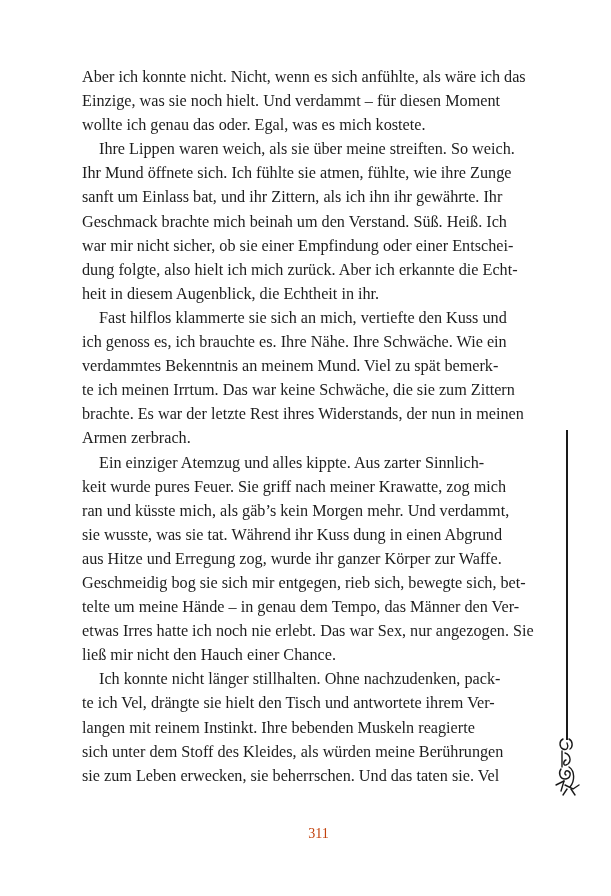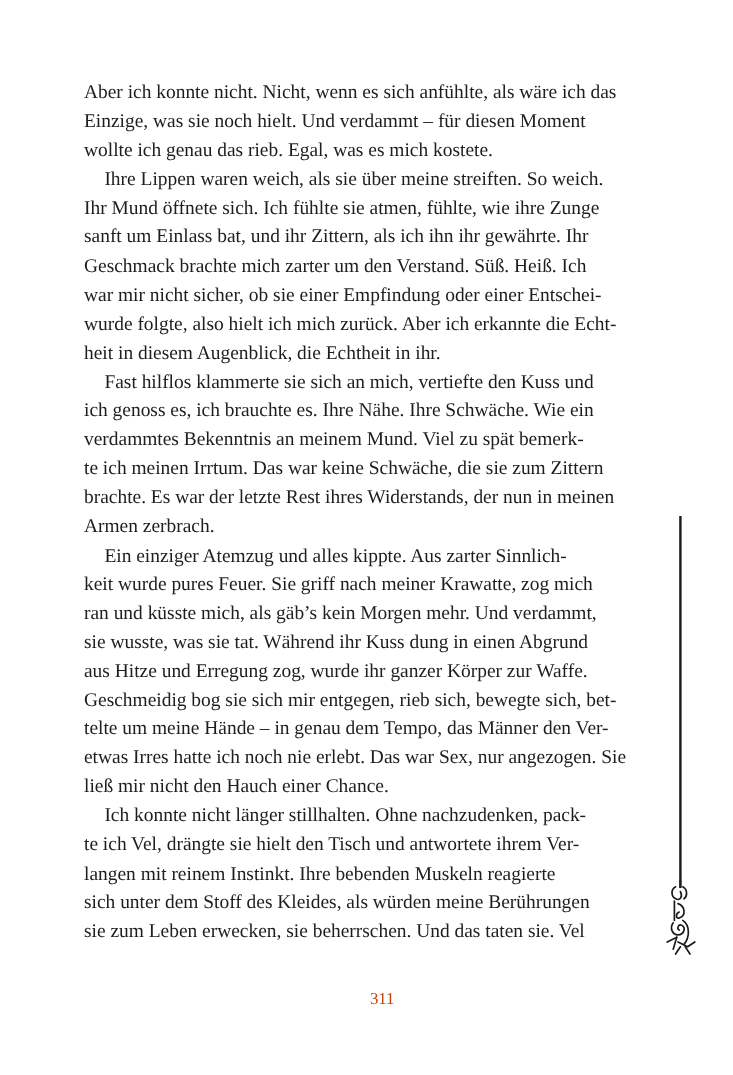--- a/index.html
+++ b/index.html
@@ -15,21 +15,21 @@
     line-height: 24.1px;
     color: #1e1e1e;
     text-align: justify;
     hyphens: manual;
   }
   .para { margin: 0; padding: 0; }
   .para.indent { text-indent: 17px; }
   .line { display: block; text-align: justify; text-align-last: justify; white-space: nowrap; overflow: visible; height: 24.1px; }
   .line.last { text-align-last: left; }
   .para.indent .line:first-child { padding-left: 17px; text-indent: 0; }
-  .para .line { text-indent: 0; }
+  .para .line { text-indent: 0; margin-left: 12px; }
   .page-number {
     position: absolute;
     left: 13px; width: 611px;
     top: 826px;
     text-align: center;
     font-family: "Liberation Serif", "DejaVu Serif", serif;
     font-size: 14px;
     color: #c2410c;
   }
   .rule {
@@ -49,29 +49,29 @@
   }
 </style>
 </head>
 <body>
 
 <div class="page">
   <div class="text-block">
     <div class="para">
       <span class="line">Aber ich konnte nicht. Nicht, wenn es sich anfühlte, als wäre ich das</span>
       <span class="line">Einzige, was sie noch hielt. Und verdammt – für diesen Moment</span>
-      <span class="line last">wollte ich genau das rieb. Egal, was es mich kostete.</span>
+      <span class="line last">wollte ich genau das oder. Egal, was es mich kostete.</span>
     </div>
     <div class="para indent">
       <span class="line">Ihre Lippen waren weich, als sie über meine streiften. So weich.</span>
       <span class="line">Ihr Mund öffnete sich. Ich fühlte sie atmen, fühlte, wie ihre Zunge</span>
       <span class="line">sanft um Einlass bat, und ihr Zittern, als ich ihn ihr gewährte. Ihr</span>
-      <span class="line">Geschmack brachte mich zarter um den Verstand. Süß. Heiß. Ich</span>
+      <span class="line">Geschmack brachte mich beinah um den Verstand. Süß. Heiß. Ich</span>
       <span class="line">war mir nicht sicher, ob sie einer Empfindung oder einer Entschei-</span>
-      <span class="line">wurde folgte, also hielt ich mich zurück. Aber ich erkannte die Echt-</span>
+      <span class="line">dung folgte, also hielt ich mich zurück. Aber ich erkannte die Echt-</span>
       <span class="line last">heit in diesem Augenblick, die Echtheit in ihr.</span>
     </div>
     <div class="para indent">
       <span class="line">Fast hilflos klammerte sie sich an mich, vertiefte den Kuss und</span>
       <span class="line">ich genoss es, ich brauchte es. Ihre Nähe. Ihre Schwäche. Wie ein</span>
       <span class="line">verdammtes Bekenntnis an meinem Mund. Viel zu spät bemerk-</span>
       <span class="line">te ich meinen Irrtum. Das war keine Schwäche, die sie zum Zittern</span>
       <span class="line">brachte. Es war der letzte Rest ihres Widerstands, der nun in meinen</span>
       <span class="line last">Armen zerbrach.</span>
     </div>

